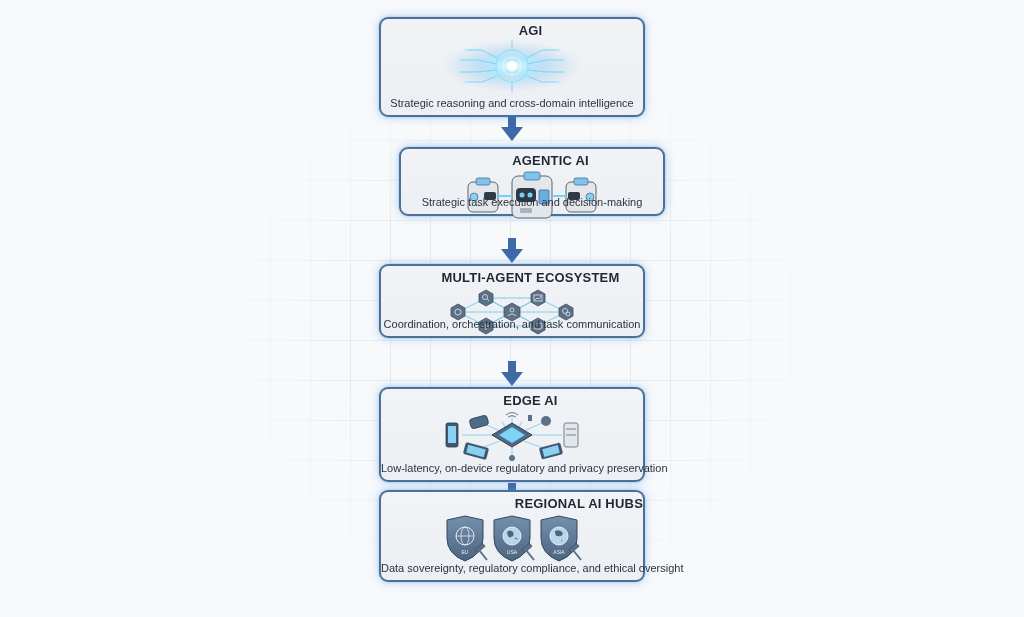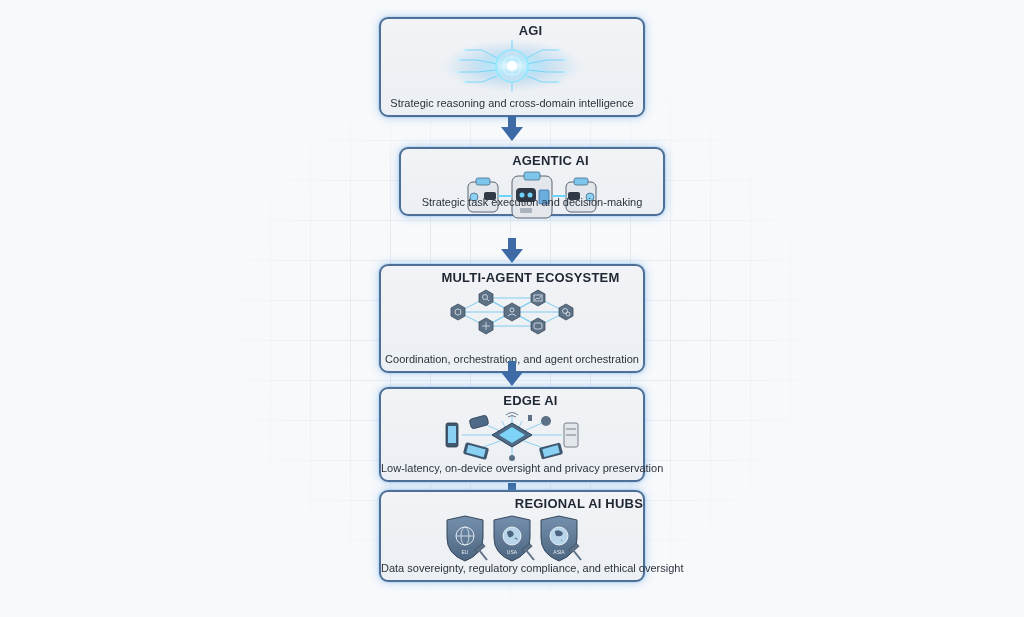--- a/index.html
+++ b/index.html
@@ -139,21 +139,21 @@
     </svg>
   </div>
   <div class="stage-desc">Strategic task execution and decision-making</div>
 </div>
 
 <svg class="arrow" style="top:238px;" viewBox="0 0 26 26">
   <rect x="9" y="0" width="8" height="12" fill="#3e6aa6"></rect>
   <polygon points="2,11 24,11 13,25" fill="#3e6aa6"></polygon>
 </svg>
 
-<div class="stage" style="top:264px;height:109px;">
+<div class="stage" style="top:264px;height:74px;">
   <div class="stage-title">MULTI-AGENT ECOSYSTEM</div>
   <div class="stage-icon" style="height:48px;">
     <svg width="136" height="48" viewBox="0 0 136 48">
       <g stroke="#6fc8ef" stroke-width="0.9" fill="none">
         <line x1="14" y1="24" x2="42" y2="10"></line>
           <line x1="14" y1="24" x2="42" y2="38"></line>
         <line x1="14" y1="24" x2="68" y2="24"></line>
         <line x1="42" y1="10" x2="94" y2="10"></line>
           <line x1="42" y1="38" x2="94" y2="38"></line>
         <line x1="42" y1="10" x2="68" y2="24"></line>
@@ -184,21 +184,21 @@
         <circle cx="68" cy="22" r="2"></circle>
           <path d="M64 28 q4 -4 8 0"></path>
         <rect x="90" y="7" width="8" height="6"></rect>
           <polyline points="91,12 93,10 95,11 97,8"></polyline>
         <rect x="90" y="35" width="8" height="6" rx="2"></rect>
         <circle cx="121" cy="23" r="2.5"></circle>
           <circle cx="124" cy="26" r="2"></circle>
       </g>
     </svg>
   </div>
-  <div class="stage-desc">Coordination, orchestration, and agent orchestration</div>
+  <div class="stage-desc">Coordination, orchestration, and task communication</div>
 </div>
 
 <svg class="arrow" style="top:361px;" viewBox="0 0 26 26">
   <rect x="9" y="0" width="8" height="12" fill="#3e6aa6"></rect>
   <polygon points="2,11 24,11 13,25" fill="#3e6aa6"></polygon>
 </svg>
 
 <div class="stage" style="top:387px;height:95px;">
   <div class="stage-title">EDGE AI</div>
   <div class="stage-icon" style="height:50px;">
@@ -226,21 +226,21 @@
       <line x1="124" y1="18" x2="134" y2="18" stroke="#5a6572" stroke-width="0.8"></line>
       <line x1="124" y1="24" x2="134" y2="24" stroke="#5a6572" stroke-width="0.8"></line>
       <rect x="98" y="34" width="22" height="12" rx="2" fill="#3f5870" transform="rotate(-15 109 40)"></rect>
       <rect x="101" y="36" width="16" height="8" fill="#8ad0f2" transform="rotate(-15 109 40)"></rect>
       <circle cx="104" cy="10" r="5" fill="#5d7186"></circle>
       <circle cx="70" cy="47" r="3" fill="#5d7186"></circle>
       <path d="M64 4 q6 -5 12 0 M66 6 q4 -3 8 0" stroke="#5d7186" stroke-width="0.9" fill="none"></path>
       <rect x="86" y="4" width="4" height="6" fill="#5d7186"></rect>
     </svg>
   </div>
-  <div class="stage-desc">Low-latency, on-device oversight and privacy preservation</div>
+  <div class="stage-desc">Low-latency, on-device regulatory and privacy preservation</div>
 </div>
 
 <svg class="arrow" style="top:483px;" viewBox="0 0 26 26">
   <rect x="9" y="0" width="8" height="12" fill="#3e6aa6"></rect>
   <polygon points="2,11 24,11 13,25" fill="#3e6aa6"></polygon>
 </svg>
 
 <div class="stage" style="top:490px;height:92px;text-align:right;">
   <div class="stage-title">REGIONAL AI HUBS</div>
   <div class="stage-icon" style="height:50px;">

